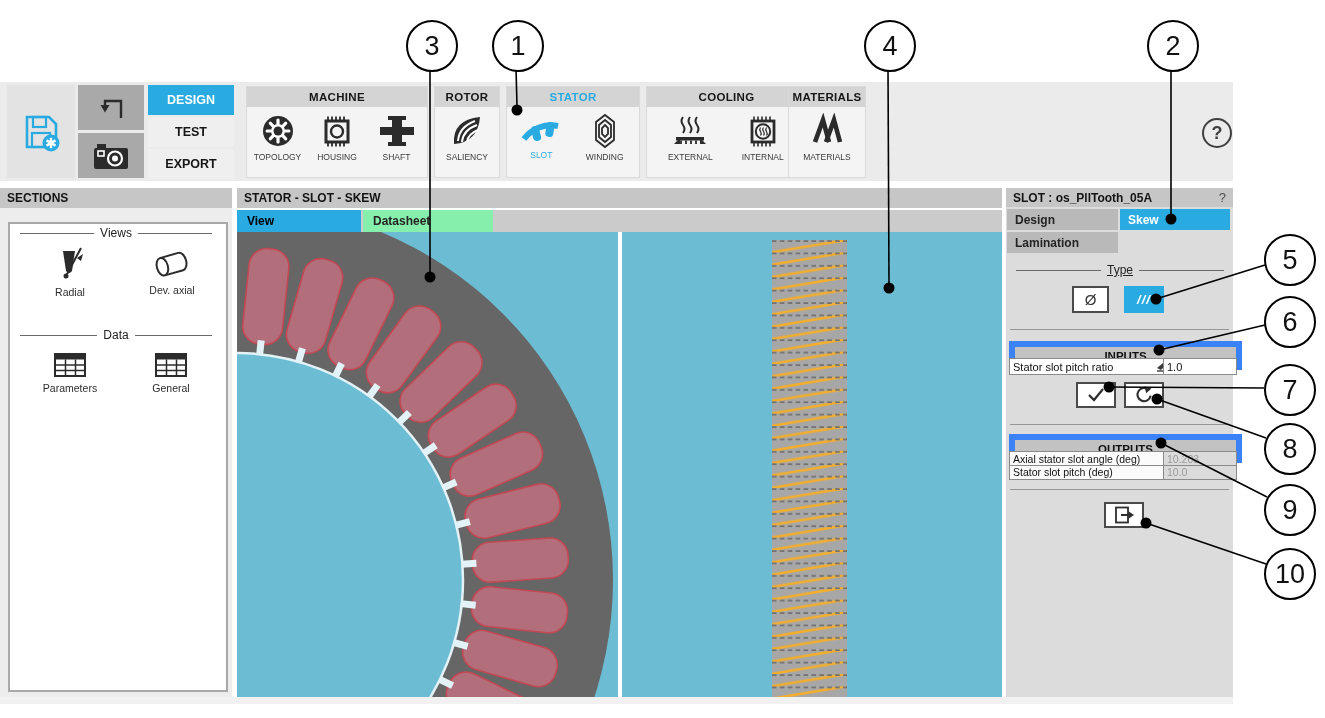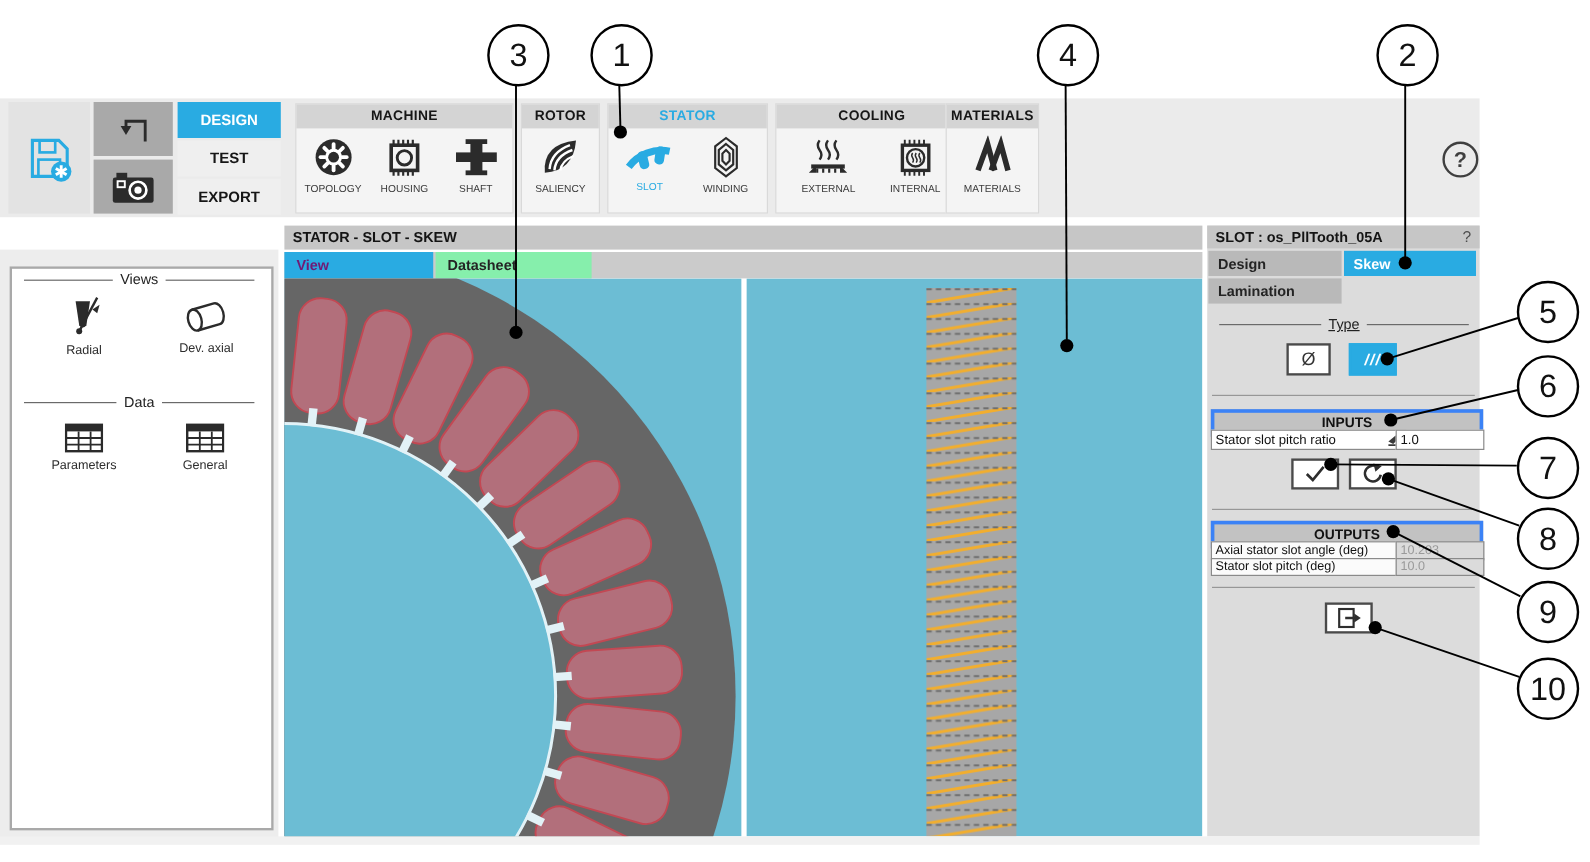--- a/index.html
+++ b/index.html
@@ -27,30 +27,30 @@
   .sections-body{left:0;top:208px;width:232px;height:492px;background:#EDEDED;}
   .sections-box{left:8px;top:14px;width:216px;height:466px;background:#fff;border:2px solid #A9A9A9;position:absolute;}
   .sep{display:flex;align-items:center;font-size:12px;color:#222;}
   .sep::before,.sep::after{content:"";height:1px;background:#6a6a6a;flex:1;}
   .sep::before{margin-right:6px;margin-left:6px;} .sep::after{margin-left:6px;margin-right:6px;}
   .sec-item{position:absolute;display:flex;flex-direction:column;align-items:center;cursor:pointer;}
   .sec-item .lab{font-size:10.5px;color:#2c2c2c;margin-top:4px;}
   
   .vtab{height:22px;display:flex;align-items:center;padding:0 10px;font-weight:bold;font-size:12px;
         color:#242424;background:#86efac;cursor:pointer;}
-  .vtab.active{background:#29ABE2;color:#701a75;}
+  .vtab.active{background:#29ABE2;color:#000000;}
   
   .slot-panel-bg{left:1006px;top:188px;width:227px;height:509px;background:#DCDCDC;}
   .ptab{position:absolute;height:21px;display:flex;align-items:center;padding:0 8px;background:#B9B9B9;
         font-weight:bold;font-size:12px;color:#242424;cursor:pointer;}
   .ptab.active{background:#29ABE2;color:#fff;}
   .type-btn{position:absolute;height:23px;background:#fff;border:2px solid #4a4a4a;display:flex;
             align-items:center;justify-content:center;cursor:pointer;}
   .type-btn.active{background:#29ABE2;border-color:#29ABE2;color:#fff;}
-  .tbl-head{position:absolute;height:17px;background:#C2C2C2;border:3px solid #3b82f6;
+  .tbl-head{position:absolute;height:17px;background:#C2C2C2;border:6px solid #3b82f6;
             font-weight:bold;font-size:11.5px;color:#111;display:flex;align-items:center;justify-content:center;}
   .cell{position:absolute;border:1px solid #8a8a8a;font-size:11px;color:#111;display:flex;
         align-items:center;padding:0 3px;background:#fff;}
   .cell.out-val{background:#DBDBDB;color:#9a9a9a;}
   .hline{position:absolute;height:1px;background:#979797;}
   .act-btn{position:absolute;width:36px;height:22px;background:#fff;border:2px solid #4a4a4a;
            display:flex;align-items:center;justify-content:center;cursor:pointer;}
   .helpq{border:2.5px solid #3f3f3f;border-radius:50%;display:flex;align-items:center;
          justify-content:center;font-weight:bold;color:#3f3f3f;cursor:pointer;}
   
@@ -253,20 +253,23 @@
         </svg>
         <span class="lab">MATERIALS</span>
       </div>
     </div>
   </div>
 
   <div class="abs helpq" style="left:1202px;top:118px;width:30px;height:30px;font-size:18px;">
     <span>?</span>
   </div>
 
+  <div class="abs bar" style="left:0;top:188px;width:232px;height:20px;">
+    <span>SECTIONS</span>
+  </div>
   <div class="abs sections-body">
     <div class="sections-box">
       <div class="sep" style="position:absolute;left:4px;top:2px;width:204px;">
         <span>Views</span>
       </div>
       <div class="sec-item" style="left:28px;top:22px;width:64px;">
         <svg width="40" height="36" viewBox="0 0 40 36">
           <path d="M13,5 h12 l-3,20 q-3,4 -6,0 Z" fill="#2b2b2b"></path>
           <line x1="31" y1="2" x2="15" y2="32" stroke="#2b2b2b" stroke-width="2"></line>
           <polygon points="27,12 33,8 31,15" fill="#2b2b2b"></polygon>

